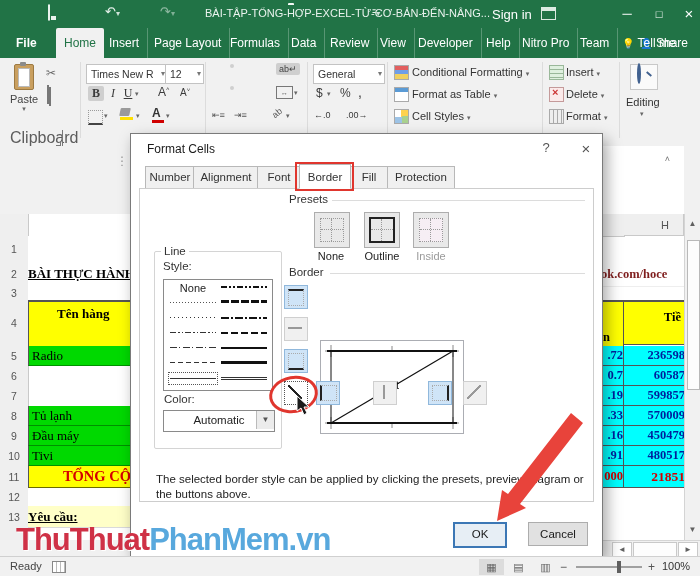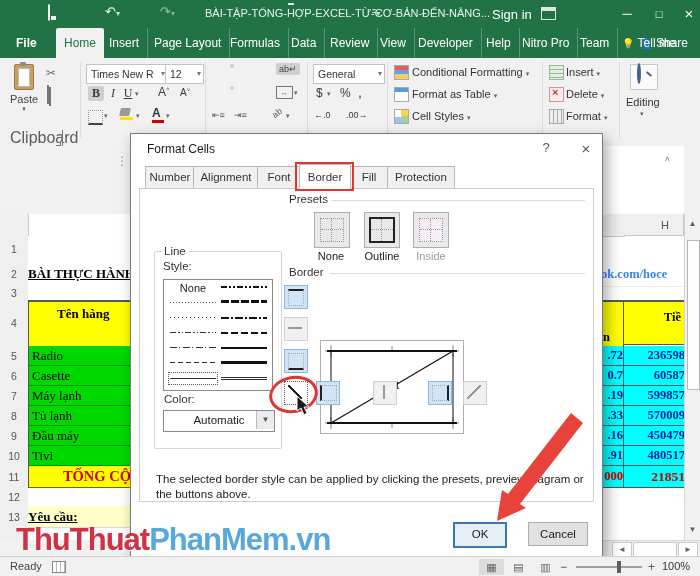--- a/index.html
+++ b/index.html
@@ -270,23 +270,21 @@
     <div class="cellA grid" style="top:72px;height:14px;"></div>
 
     <div class="rowhead" style="top:86px;height:46px;line-height:46px;">4</div>
     <div class="cellA y-cell" style="top:86px;height:45px;font-weight:bold;text-align:center;border-top:2px solid #555;">
         <div style="width:46px;margin:2px auto 0;line-height:20px;">Tên hàng</div>
       </div>
 
     <div class="rowhead" style="top:132px;height:20px;line-height:20px;">5</div>
     <div class="cellA g-cell" style="top:132px;height:19px;line-height:19px;">Radio</div>
     <div class="rowhead" style="top:152px;height:20px;line-height:20px;">6</div>
-    <div class="cellA g-cell" style="top:152px;height:19px;line-height:19px;">Casette</div>
     <div class="rowhead" style="top:172px;height:20px;line-height:20px;">7</div>
-    <div class="cellA g-cell" style="top:172px;height:19px;line-height:19px;">Máy lạnh</div>
     <div class="rowhead" style="top:192px;height:20px;line-height:20px;">8</div>
     <div class="cellA g-cell" style="top:192px;height:19px;line-height:19px;">Tủ lạnh</div>
     <div class="rowhead" style="top:212px;height:20px;line-height:20px;">9</div>
     <div class="cellA g-cell" style="top:212px;height:19px;line-height:19px;">Đầu máy</div>
     <div class="rowhead" style="top:232px;height:20px;line-height:20px;">10</div>
     <div class="cellA g-cell" style="top:232px;height:19px;line-height:19px;">Tivi</div>
 
     <div class="rowhead" style="top:252px;height:22px;line-height:22px;">11</div>
     <div class="cellA y-cell" style="top:252px;height:21px;line-height:21px;font-weight:bold;font-size:14.5px;color:#d40000;text-align:right;">TỔNG CỘ</div>
 
@@ -295,21 +293,21 @@
 
     <div class="rowhead" style="top:292px;height:22px;line-height:22px;">13</div>
     <div class="cellA" style="top:292px;height:21px;line-height:21px;background:#ffffc8;border-bottom:1px solid #dadada;font-weight:bold;text-decoration:underline;">Yêu cầu:</div>
     <div class="rowhead" style="top:314px;height:12px;"></div>
   </div>
 
   <div class="abs" style="left:601px;top:214px;width:83px;height:326px;background:#fff;overflow:hidden;">
     <div class="colhead" style="left:0;top:0;width:22px;border-left:1px solid #c9c9c9;"></div>
     <div class="colhead" style="left:23px;top:0;width:60px;text-align:right;padding-right:14px;box-sizing:border-box;">H</div>
 
-    <div class="rc" style="left:0;top:48px;width:83px;height:24px;line-height:24px;font-weight:bold;color:#3b82f6;border-bottom:1px solid #eee;">ok.com/hoce</div>
+    <div class="rc" style="left:0;top:48px;width:83px;height:24px;line-height:24px;font-weight:bold;color:#7f1d1d;border-bottom:1px solid #eee;">ok.com/hoce</div>
 
     <div class="rc" style="left:0;top:86px;width:22px;height:45px;background:#ffff00;border-bottom:1px solid #555;border-top:2px solid #555;border-right:1px solid #555;font-weight:bold;">
         <span style="position:absolute;left:2px;bottom:2px;">n</span>
       </div>
     <div class="rc" style="left:23px;top:86px;width:60px;height:45px;background:#ffff00;border-bottom:1px solid #555;border-top:2px solid #555;font-weight:bold;text-align:right;padding-right:3px;box-sizing:border-box;padding-top:8px;">Tiề</div>
 
     <div class="rc cy" style="left:0;top:132px;width:21px;height:19px;line-height:19px;">.72</div>
     <div class="rc cy" style="left:22px;top:132px;width:61px;height:19px;line-height:19px;">236598</div>
     <div class="rc cy" style="left:0;top:152px;width:21px;height:19px;line-height:19px;">0.7</div>
     <div class="rc cy" style="left:22px;top:152px;width:61px;height:19px;line-height:19px;">60587</div>

